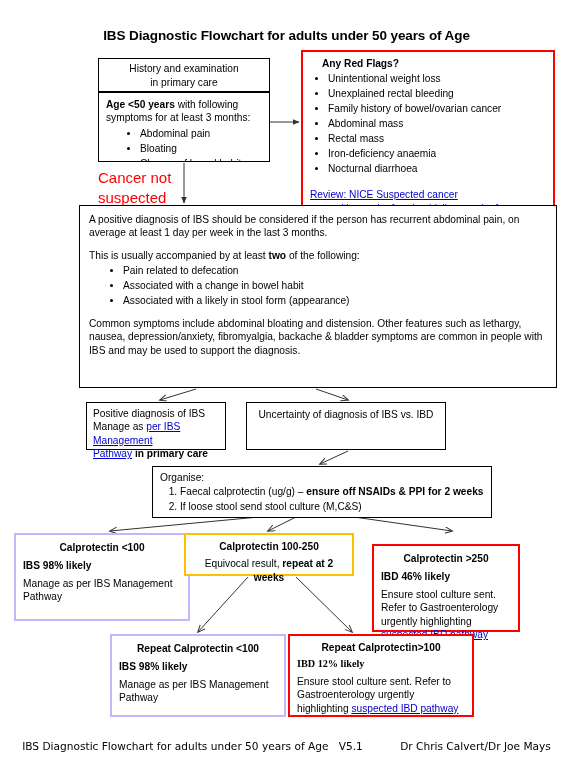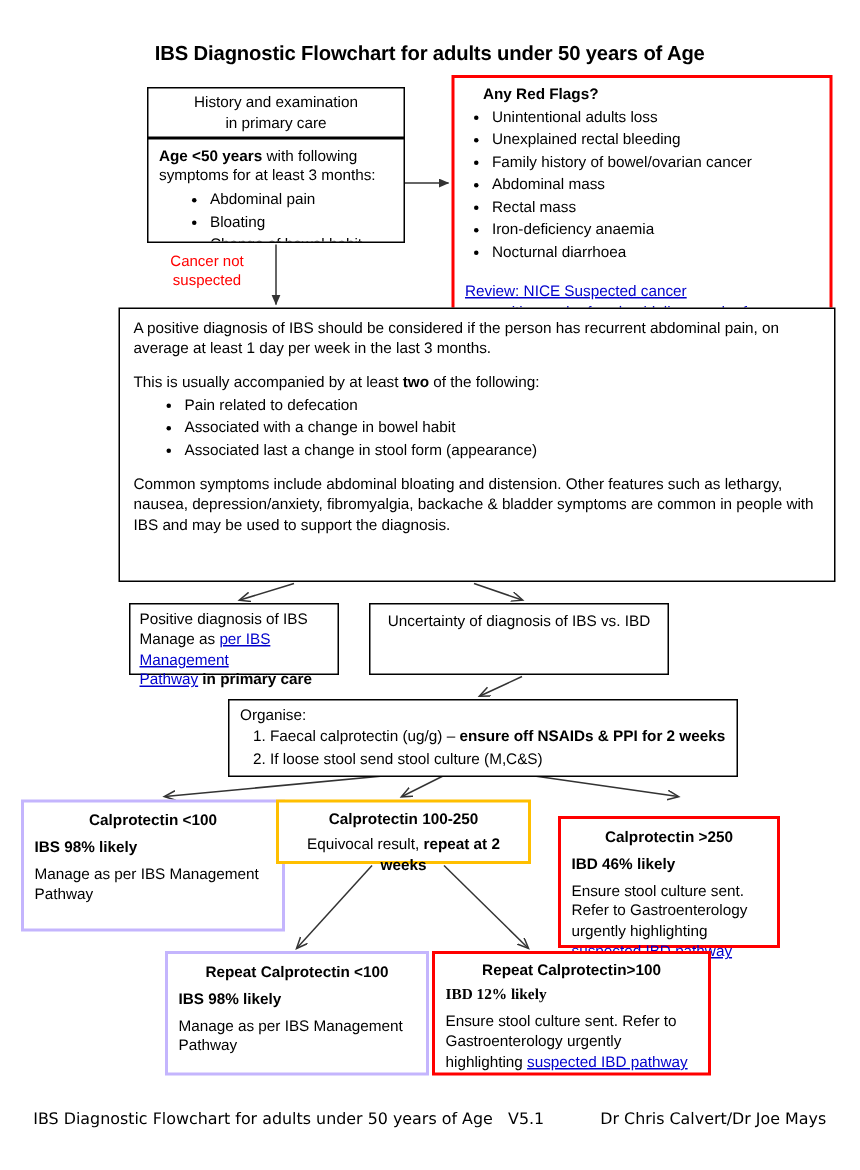--- a/index.html
+++ b/index.html
@@ -109,23 +109,23 @@
   #box-repeat-low {
     left: 110px; top: 634px; width: 176px; height: 83px;
   }
   #box-repeat-high {
     left: 288px; top: 634px; width: 186px; height: 83px;
   }
 
   #cancer-label {
     left: 98px; top: 168px; width: 80px;
     color: #ff0000;
-    font-size: 10px;
+    font-size: 15px;
     line-height: 1.3;
-    text-align: center;
+    text-align: left;
   }
 
   #footer {
     left: 0; top: 740px; width: 573px;
     text-align: center;
     font-size: 10.6px;
     font-family: "DejaVu Sans", sans-serif;
   }
   #footer .gap { display: inline-block; width: 34px; }
 
@@ -187,21 +187,21 @@
         <li>Bloating</li>
         <li>Change of bowel habit</li>
       </ul>
     </div>
   </div>
 
   <div class="abs box box-red" id="box-redflags">
     <div class="pad">
       <div style="margin-left:12px;"><b>Any Red Flags?</b></div>
       <ul class="bul tight">
-        <li>Unintentional adults loss</li>
+        <li>Unintentional weight loss</li>
         <li>Unexplained rectal bleeding</li>
         <li>Family history of bowel/ovarian cancer</li>
         <li>Abdominal mass</li>
         <li>Rectal mass</li>
         <li>Iron-deficiency anaemia</li>
         <li>Nocturnal diarrhoea</li>
       </ul>
       <div style="height:11px;"></div>
       <div class="lnk">
         <span>Review: NICE Suspected cancer</span><br>
@@ -215,21 +215,21 @@
     <div>suspected</div>
   </div>
 
   <div class="abs box box-thick" id="box-main">
     <div class="pad" style="padding:7px 9px;">
       <p>A positive diagnosis of IBS should be considered if the person has recurrent abdominal pain, on average at least 1 day per week in the last 3 months.</p>
       <p><span>This is usually accompanied by at least </span><b>two</b><span> of the following:</span></p>
       <ul class="bul" style="margin-top:-7px;">
         <li>Pain related to defecation</li>
         <li>Associated with a change in bowel habit</li>
-        <li>Associated last a change in stool form (appearance)</li>
+        <li>Associated with a likely in stool form (appearance)</li>
       </ul>
       <p style="margin-top:9px;">Common symptoms include abdominal bloating and distension. Other features such as lethargy, nausea, depression/anxiety, fibromyalgia, backache &amp; bladder symptoms are common in people with IBS and may be used to support the diagnosis.</p>
     </div>
   </div>
 
   <div class="abs box box-thick" id="box-positive">
     <div class="pad" style="padding:4px 6px;">
       <div>Positive diagnosis of IBS</div>
       <div><span>Manage as </span><span class="lnk">per IBS Management</span></div>
       <div><span class="lnk">Pathway</span><b> in primary care</b></div>

